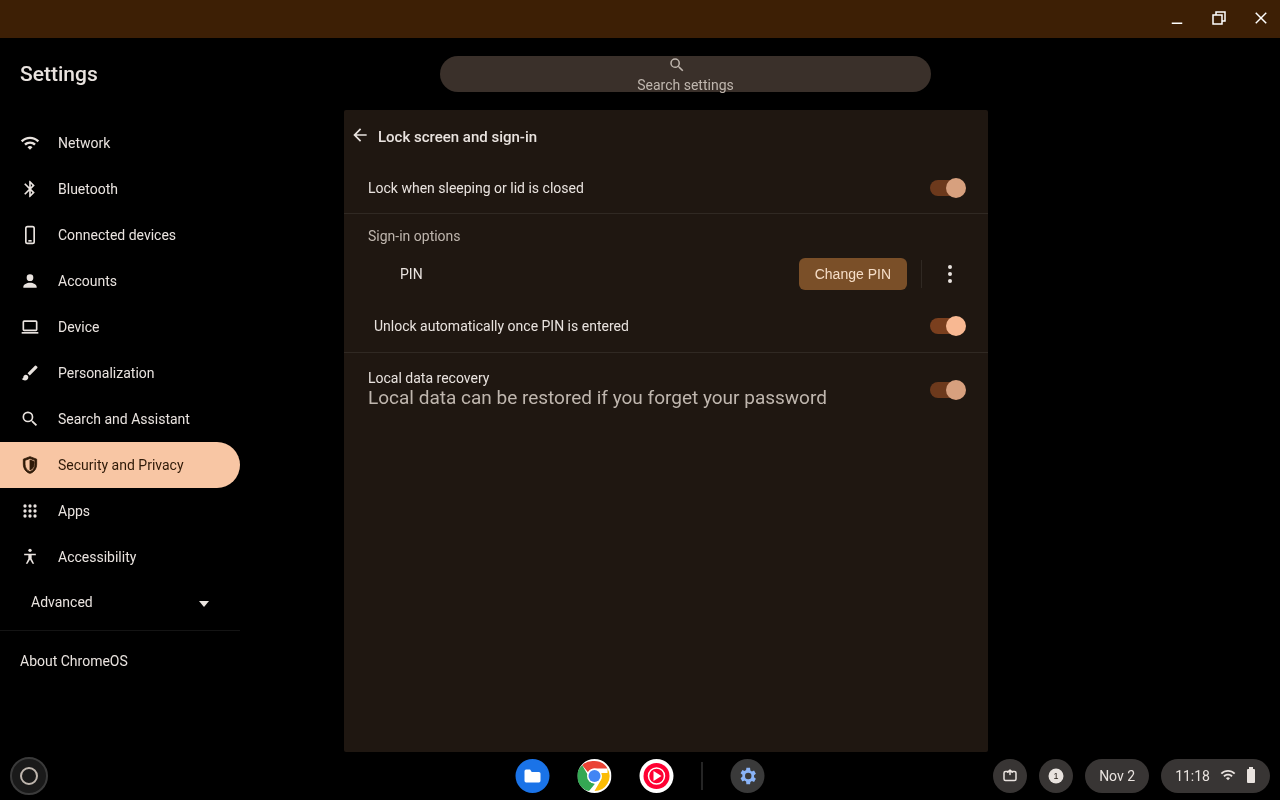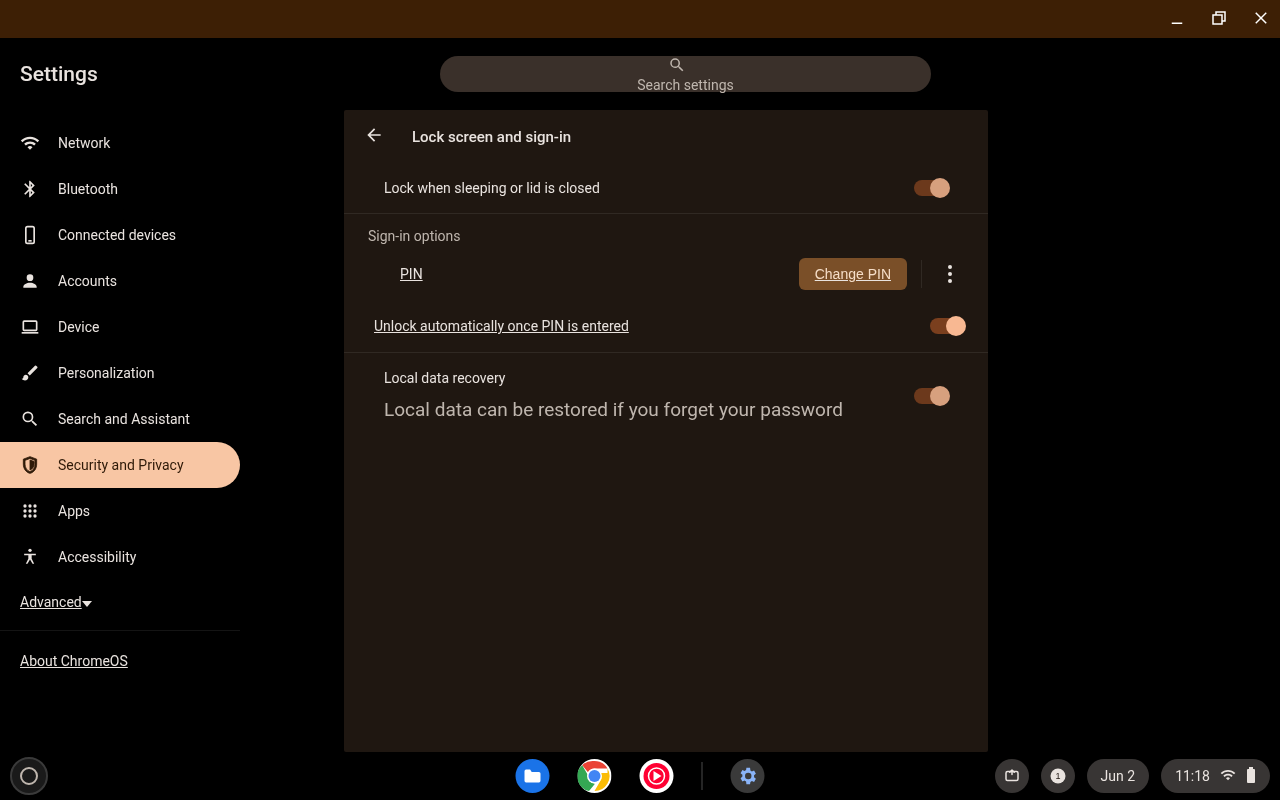--- a/index.html
+++ b/index.html
@@ -65,62 +65,61 @@
     height:46px; display:flex; align-items:center;
     padding:0 20px; gap:18px; color:var(--text);
     border-radius:0 23px 23px 0; cursor:pointer;
     font-size:14px;
   }
   .nav-item .ic{width:20px;height:20px;display:flex;align-items:center;justify-content:center;}
   .nav-item.sel{background:var(--pill-sel);color:var(--pill-sel-text);}
   .nav-item.sel svg{fill:var(--pill-sel-text);stroke:var(--pill-sel-text);}
   .nav-divider{height:1px;background:var(--panel-row-border);margin:6px 0;}
   .nav-advanced{
-    display:flex;align-items:center;
-    padding:0 20px;height:44px;cursor:pointer;color:var(--text);text-decoration:underline;
-  }
-  .nav-about{padding:16px 20px;color:var(--text);cursor:pointer;text-decoration:underline;}
+    display:flex;align-items:center;justify-content:space-between;
+    padding:0 31px;height:44px;cursor:pointer;color:var(--text);
+  }
+  .nav-about{padding:16px 20px;color:var(--text);cursor:pointer;}
 
   
   .panel-wrap{flex:1;display:flex;justify-content:flex-start;}
   .panel{
     margin-left:104px;
     width:644px;
     background:var(--panel);
     border-radius:2px;
     min-height:100%;
   }
   .panel-header{
-    height:53px;display:flex;align-items:center;gap:28px;
-    padding:0 20px;
+    height:53px;display:flex;align-items:center;gap:8px;
+    padding:0 6px;
   }
   .panel-header svg{width:20px;height:20px;fill:var(--text);}
   .panel-title{font-size:15px;font-weight:500;}
 
   .row{
-    padding:17px 40px;
+    padding:17px 24px;
     border-bottom:1px solid var(--panel-row-border);
     display:flex;align-items:center;justify-content:space-between;
     gap:20px;
     font-size:14px;
   }
   .row.no-border{border-bottom:none;}
-  .row .col{display:flex;flex-direction:column;gap:12px;}
+  .row .col{display:flex;flex-direction:column;gap:0;}
   .row .sub{color:var(--text-dim);font-size:19px;}
 
   .section-label{
     padding:14px 24px 0 24px;
     color:var(--text-dim); font-size:14px;
   }
   .sub-row{
     padding:14px 24px 14px 56px;
     display:flex;align-items:center;justify-content:space-between;
     gap:4px;
     font-size:14px;
-    text-decoration:underline;
   }
   .sub-row.last{border-bottom:1px solid var(--panel-row-border);padding-bottom:18px;padding-left:30px;}
   .indent2{padding-left:80px;}
 
   .btn{
     background:var(--btn-bg); color:#f5ddc7;
     border:none;border-radius:6px; height:32px;
     padding:0 16px;font-size:14px;font-weight:500;
     cursor:pointer;
   }
@@ -404,21 +403,21 @@
           <path d="M12 10v-6m-3 3l3-3 3 3" stroke-linecap="round"></path>
         </svg>
     </div>
     <div class="chip round">
       <svg width="18" height="18" viewBox="0 0 24 24" fill="#e9e3df">
           <circle cx="12" cy="12" r="10"></circle>
           <text x="12" y="16" text-anchor="middle" font-size="12" fill="#1f1711" font-family="Arial">1</text>
         </svg>
     </div>
     <div class="chip">
-      <span>Jun 2</span>
+      <span>Nov 2</span>
     </div>
     <div class="chip">
       <span>11:18</span>
       <span><svg width="16" height="14" viewBox="0 0 24 20" fill="#e9e3df">
             <path d="M1 7l2 2c4.97-4.97 13.03-4.97 18 0l2-2C16.93.93 7.07.93 1 7zm8 8l3 3 3-3a4.24 4.24 0 00-6 0zm-4-4l2 2a7.07 7.07 0 0110 0l2-2C15.14 7.14 8.86 7.14 5 11z"></path>
           </svg></span>
       <span><svg width="10" height="16" viewBox="0 0 10 16" fill="#e9e3df">
             <rect x="3" y="0" width="4" height="2"></rect>
             <rect x="1" y="2" width="8" height="14" rx="1"></rect>
           </svg></span>

